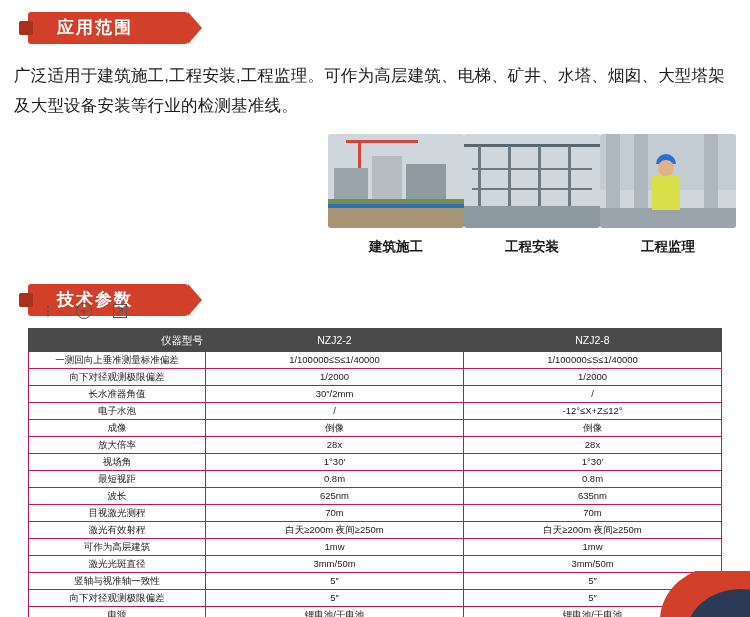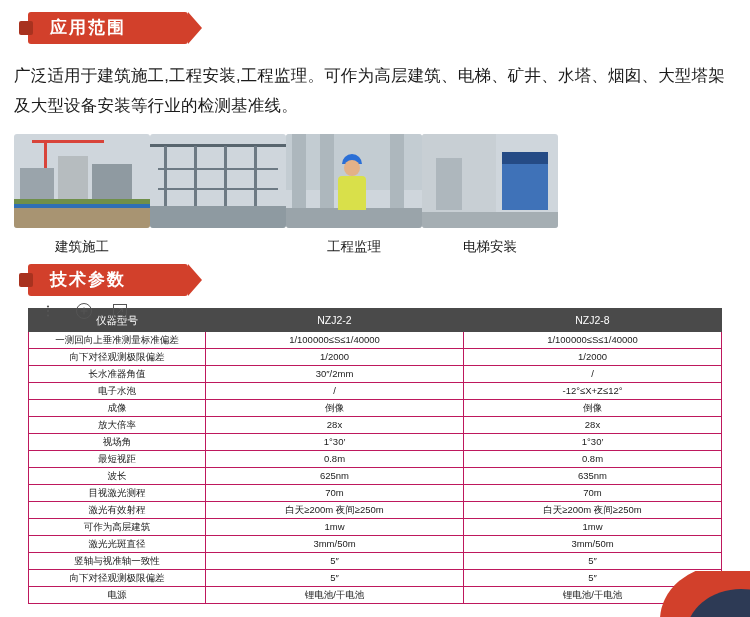--- a/index.html
+++ b/index.html
@@ -47,43 +47,44 @@
     position: absolute;
     left: -9px;
     top: 9px;
     width: 14px;
     height: 14px;
     background: #a8321f;
     border-radius: 2px;
   }
   .banner-title {
     position: absolute;
-    left: 22px;
+    left: 29px;
     top: 4px;
     color: #ffffff;
     font-size: 17px;
     font-weight: bold;
     letter-spacing: 2px;
     z-index: 3;
   }
 
   
   .intro {
     margin: 14px 14px 0 14px;
     font-size: 16.5px;
     line-height: 30px;
     color: #1b1b1b;
     letter-spacing: 0.2px;
   }
 
   
   .img-row {
     display: flex;
-    justify-content: flex-start;
+    justify-content: flex-end;
     margin: 14px 14px 0 14px;
+    font-weight: bold;
   }
   .img-cell {
     width: 136px;
   }
   .img-cell .photo {
     width: 136px;
     height: 94px;
     border-radius: 3px;
     overflow: hidden;
     position: relative;
@@ -173,21 +174,21 @@
     line-height: 14px;
   }
   table.spec thead th {
     background: #4a4a4a;
     color: #ffffff;
     font-weight: normal;
     height: 22px;
     font-size: 10.5px;
     border: 1px solid #4a4a4a;
   }
-  table.spec th.col-name { width: 172px; }
+  table.spec th.col-name { width: 172px; text-align: right; }
   table.spec td.name {
     background: #ffffff;
     color: #1b1b1b;
   }
 
   
   .corner {
     position: absolute;
     right: 0;
     bottom: 0;
@@ -244,50 +245,41 @@
     <div class="photo p2">
       <div class="roofline"></div>
       <div class="beam" style="left:14px;top:12px;width:3px;height:62px;"></div>
       <div class="beam" style="left:44px;top:12px;width:3px;height:62px;"></div>
       <div class="beam" style="left:74px;top:12px;width:3px;height:62px;"></div>
       <div class="beam" style="left:104px;top:12px;width:3px;height:62px;"></div>
       <div class="beam" style="left:8px;top:34px;width:120px;height:2px;"></div>
       <div class="beam" style="left:8px;top:54px;width:120px;height:2px;"></div>
       <div class="floor"></div>
     </div>
+    <div class="caption">工程安装</div>
   </div>
 
   <div class="img-cell">
     <div class="photo p3">
       <div class="wall"></div>
       <div class="col" style="left:6px;"></div>
       <div class="col" style="left:34px;"></div>
       <div class="col" style="left:104px;"></div>
       <div class="ground3"></div>
       <div class="helmet"></div>
       <div class="person-head"></div>
       <div class="vest"></div>
     </div>
     <div class="caption">工程监理</div>
   </div>
 
-  <div class="img-cell">
-    <div class="photo p4">
-      <div class="lwall"></div>
-      <div class="door"></div>
-      <div class="lift"></div>
-      <div class="lift-b"></div>
-      <div class="ground4"></div>
-    </div>
-    <div class="caption">电梯安装</div>
-  </div>
-
-</div>
-
-<div class="banner" style="margin-top:8px;">
+
+</div>
+
+<div class="banner" style="margin-top:28px;">
   <div class="banner-bg"></div>
   <div class="banner-title">技术参数</div>
 </div>
 
 <div class="toolbar">
   <div class="tool-btn">
     <svg width="14" height="14" viewBox="0 0 14 14">
         <circle cx="7" cy="2.5" r="1.1" fill="#555"></circle>
         <circle cx="7" cy="7" r="1.1" fill="#555"></circle>
         <circle cx="7" cy="11.5" r="1.1" fill="#555"></circle>

